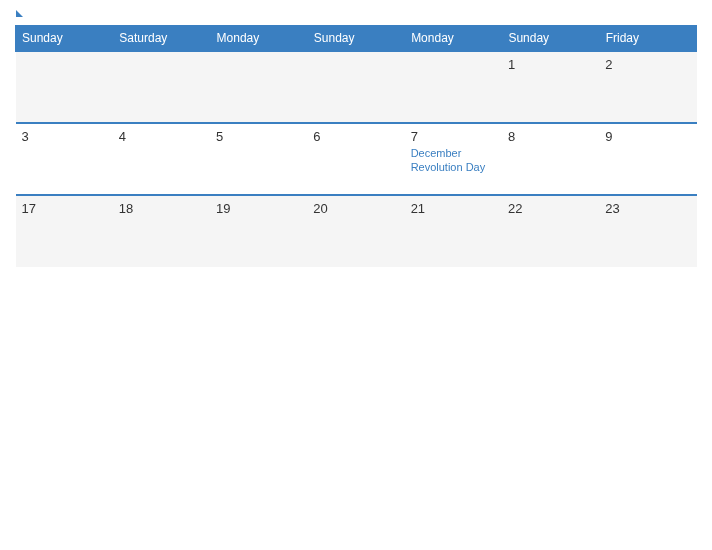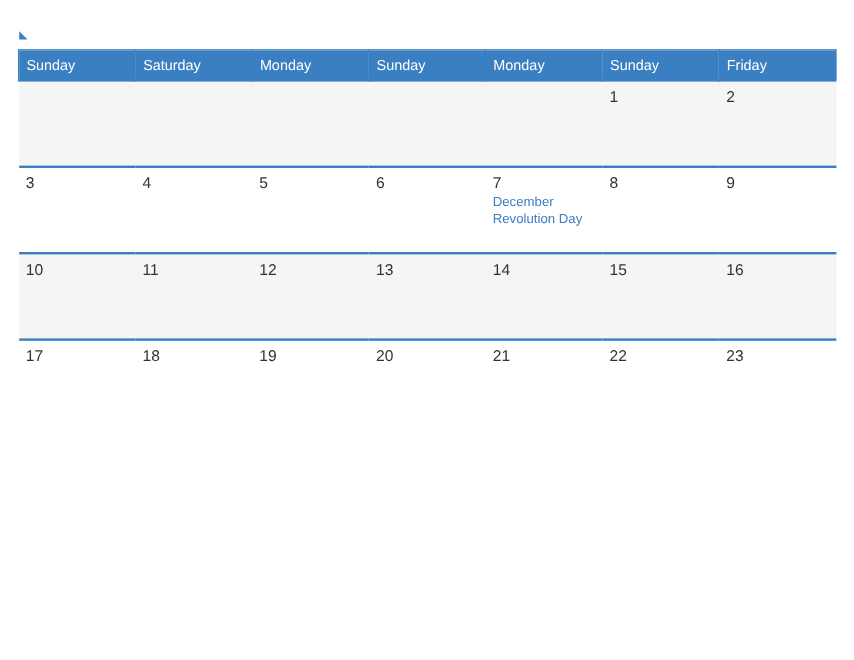--- a/index.html
+++ b/index.html
@@ -7,21 +7,21 @@
       font-family: Arial, sans-serif;
       background: #fff;
       width: 712px;
       height: 550px;
       overflow: hidden;
     }
     .calendar-container {
       width: 712px;
       height: 550px;
       background: #fff;
-      padding: 26px 15px 10px 15px;
+      padding: 10px 15px 10px 15px;
     }
     .calendar-header {
       display: flex;
       align-items: center;
       justify-content: space-between;
       margin-bottom: 8px;
     }
     .logo-area {
       display: flex;
       flex-direction: column;
@@ -173,43 +173,20 @@
           </td>
           <td>
             <span class="day-number">8</span>
           </td>
           <td>
             <span class="day-number">9</span>
           </td>
         </tr>
         <tr>
           <td>
-            <span class="day-number">10</span>
-          </td>
-          <td>
-            <span class="day-number">11</span>
-          </td>
-          <td>
-            <span class="day-number">12</span>
-          </td>
-          <td>
-            <span class="day-number">13</span>
-          </td>
-          <td>
-            <span class="day-number">14</span>
-          </td>
-          <td>
-            <span class="day-number">15</span>
-          </td>
-          <td>
-            <span class="day-number">16</span>
-          </td>
-        </tr>
-        <tr>
-          <td>
             <span class="day-number">17</span>
           </td>
           <td>
             <span class="day-number">18</span>
           </td>
           <td>
             <span class="day-number">19</span>
           </td>
           <td>
             <span class="day-number">20</span>

